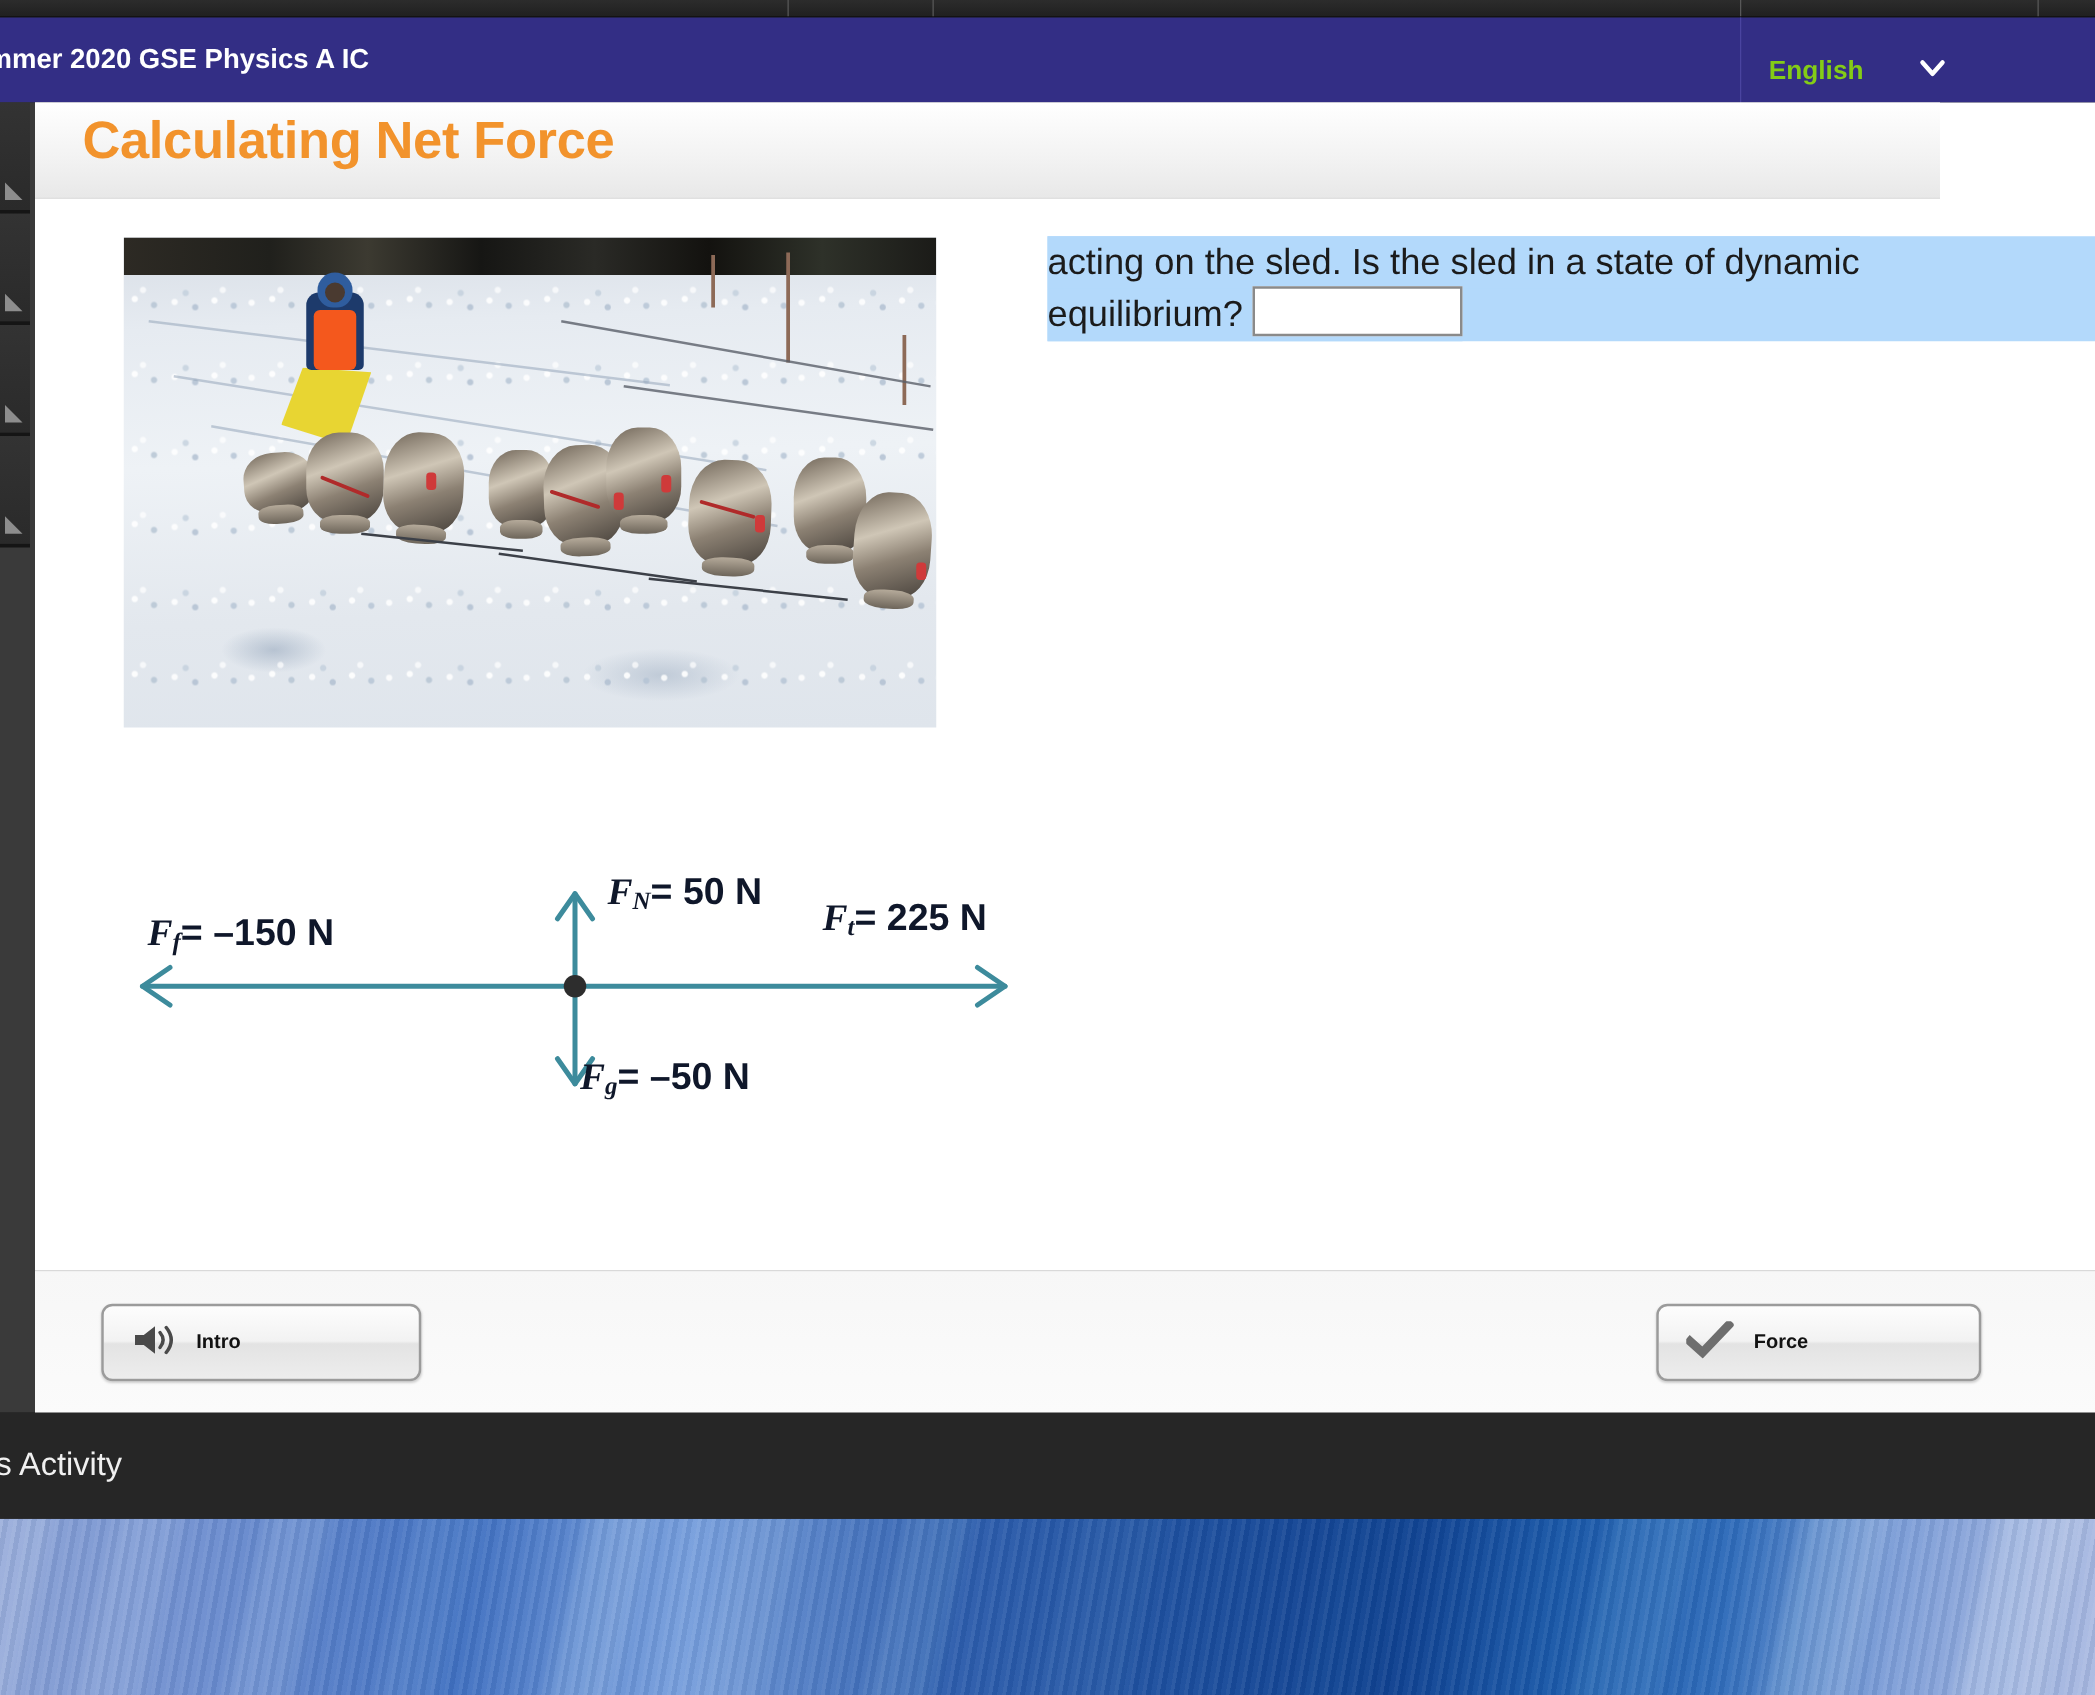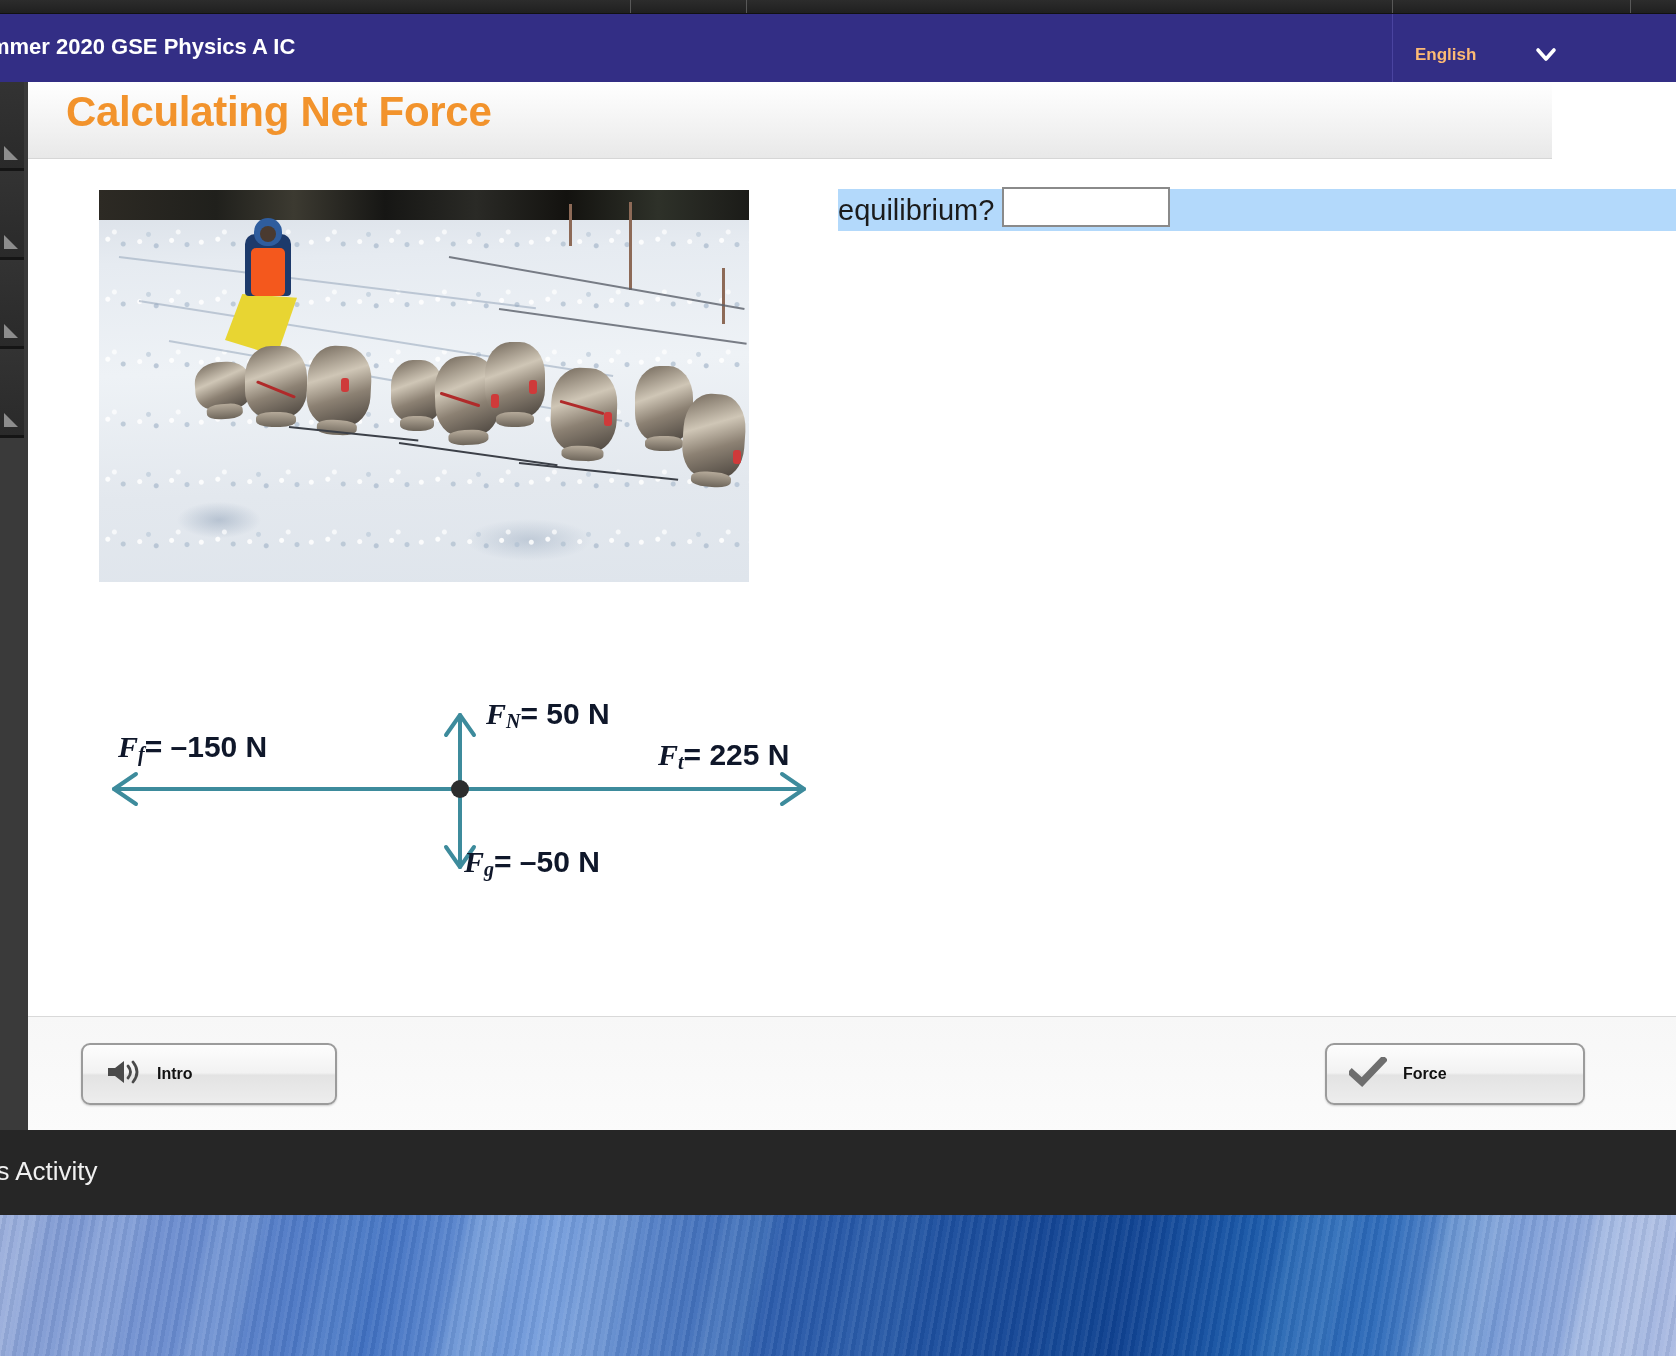--- a/index.html
+++ b/index.html
@@ -42,21 +42,21 @@
     position: absolute; left: -10px; top: 20px;
     color: #ffffff; font-size: 22px; font-weight: bold;
     white-space: nowrap;
   }
   .navbar .lang-sep {
     position: absolute; left: 1392px; top: 0; width: 1px; height: 68px;
     background: #4a44a0;
   }
   .navbar .lang-label {
     position: absolute; left: 1415px; top: 31px;
-    color: #fdba74; font-size: 17px; font-weight: bold;
+    color: #84cc16; font-size: 21px; font-weight: bold;
   }
   .navbar .lang-caret {
     position: absolute; left: 1533px; top: 28px;
     width: 26px; height: 26px; color:#fff;
   }
 
   
   .leftrail {
     position: absolute; left: 0; top: 82px; width: 28px; height: 1048px;
     background: #3a3a3a;
@@ -340,21 +340,21 @@
         </g>
         <circle cx="404" cy="187" r="9" fill="#2d2d2d"></circle>
       </svg>
 
       <div class="fbd-label" style="left:62px; top:128px;">
         <i>F</i><sub>f</sub><span>= –150 N</span>
       </div>
       <div class="fbd-label" style="left:430px; top:95px;">
         <i>F</i><sub>N</sub><span>= 50 N</span>
       </div>
-      <div class="fbd-label" style="left:602px; top:136px;">
+      <div class="fbd-label" style="left:602px; top:116px;">
         <i>F</i><sub>t</sub><span>= 225 N</span>
       </div>
       <div class="fbd-label" style="left:408px; top:243px;">
         <i>F</i><sub>g</sub><span>= –50 N</span>
       </div>
     </div>
 
     <div class="card-footer">
       <div class="btn" id="intro-button">
         <span>
@@ -373,20 +373,21 @@
             <path d="M3 16 L13 25 L34 3" fill="none" stroke="#6e6e6e" stroke-width="7" stroke-linecap="square" stroke-linejoin="miter"></path>
           </svg>
         </span>
         <span class="btn-label">Force</span>
       </div>
     </div>
   </div>
 
   <div class="qhighlight">
     <div class="qtext">
+      <span class="qline">acting on the sled. Is the sled in a state of dynamic</span>
       <span class="qline qline3">
         <span>equilibrium?</span>
         <input class="qanswer-input" type="text" value="" placeholder="" style="">
       </span>
     </div>
   </div>
 
   <div class="bottombar">
     <div class="bb-text">us Activity</div>
   </div>

